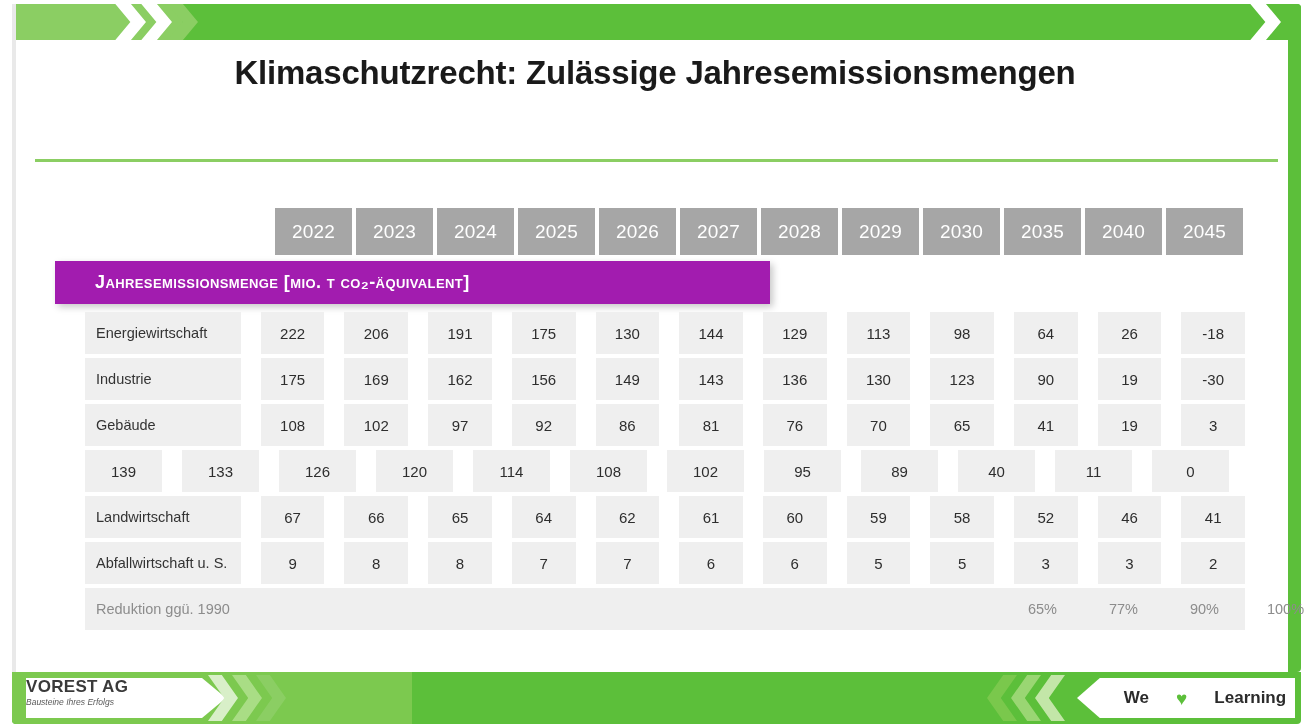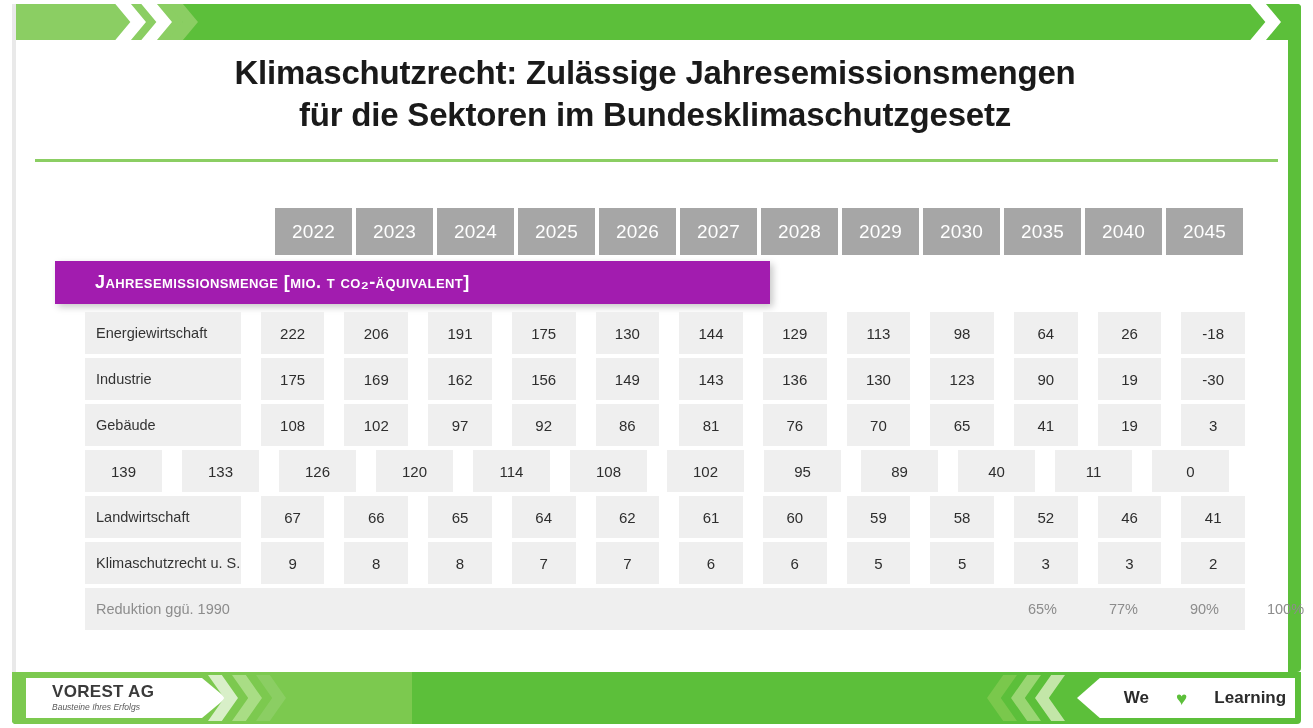--- a/index.html
+++ b/index.html
@@ -238,22 +238,21 @@
   }
   .logo-plate {
     position: absolute;
     left: 14px;
     top: 6px;
     width: 160px;
     height: 40px;
     background: #ffffff;
     display: flex;
     flex-direction: column;
-    justify-content: center;
-    padding-left: 26px;
+    justify-content: flex-start;
   }
   .logo-plate-tail {
     position: absolute;
     left: 174px;
     top: 6px;
     width: 40px;
     height: 40px;
     background: #ffffff;
     clip-path: polygon(0 0, 40% 0, 100% 50%, 40% 100%, 0 100%);
   }
@@ -339,21 +338,20 @@
     <div class="chev-white" style="left:100px;"></div>
     <div class="chev-white" style="left:126px;"></div>
     <div class="chev-light" style="left:152px;"></div>
     <div class="chev-white" style="left:1235px;"></div>
   </div>
   <div class="left-rail"></div>
   <div class="right-rail"></div>
 
   <div class="title-wrap">
     <div class="title-line">Klimaschutzrecht: Zulässige Jahresemissionsmengen</div>
-    <div class="title-line">für die Sektoren im Bundesklimaschutzgesetz</div>
   </div>
   <div class="title-rule"></div>
 
   <div id="table-area">
 
     <div class="year-header-row" id="year-header-row">
         <div class="year-cell">2022</div>
         <div class="year-cell">2023</div>
         <div class="year-cell">2024</div>
         <div class="year-cell">2025</div>
@@ -440,21 +438,21 @@
           <div class="data-cell">62</div>
           <div class="data-cell">61</div>
           <div class="data-cell">60</div>
           <div class="data-cell">59</div>
           <div class="data-cell">58</div>
           <div class="data-cell">52</div>
           <div class="data-cell">46</div>
           <div class="data-cell">41</div>
         </div>
         <div class="data-row">
-          <div class="row-label">Klimaschutzrecht u. S.</div>
+          <div class="row-label">Abfallwirtschaft u. S.</div>
           <div class="data-cell">9</div>
           <div class="data-cell">8</div>
           <div class="data-cell">8</div>
           <div class="data-cell">7</div>
           <div class="data-cell">7</div>
           <div class="data-cell">6</div>
           <div class="data-cell">6</div>
           <div class="data-cell">5</div>
           <div class="data-cell">5</div>
           <div class="data-cell">3</div>

